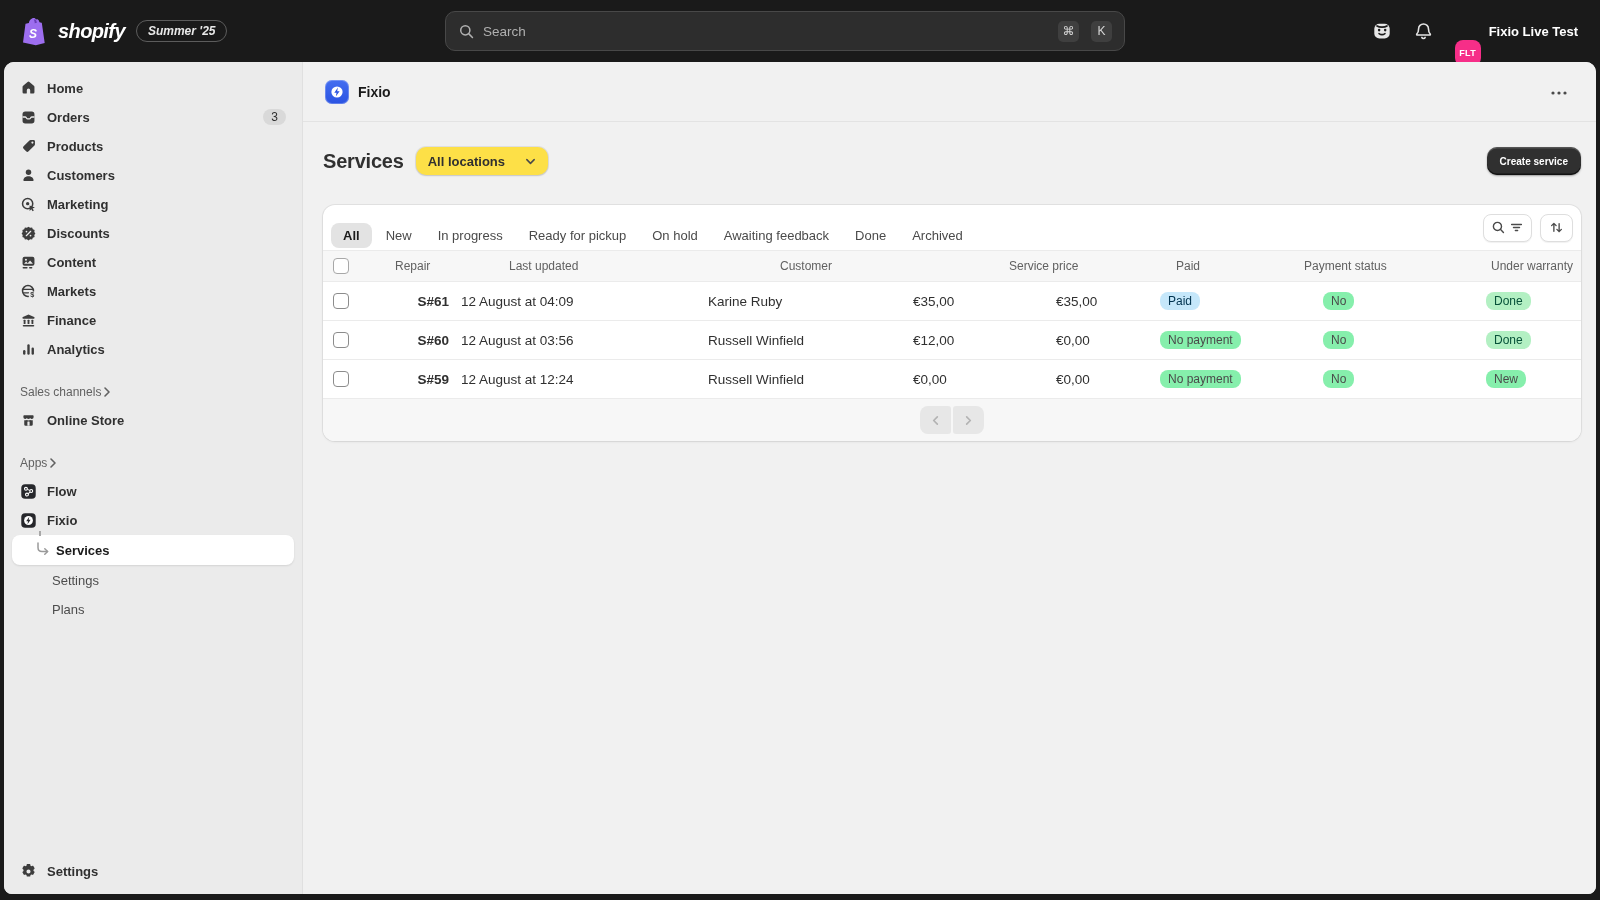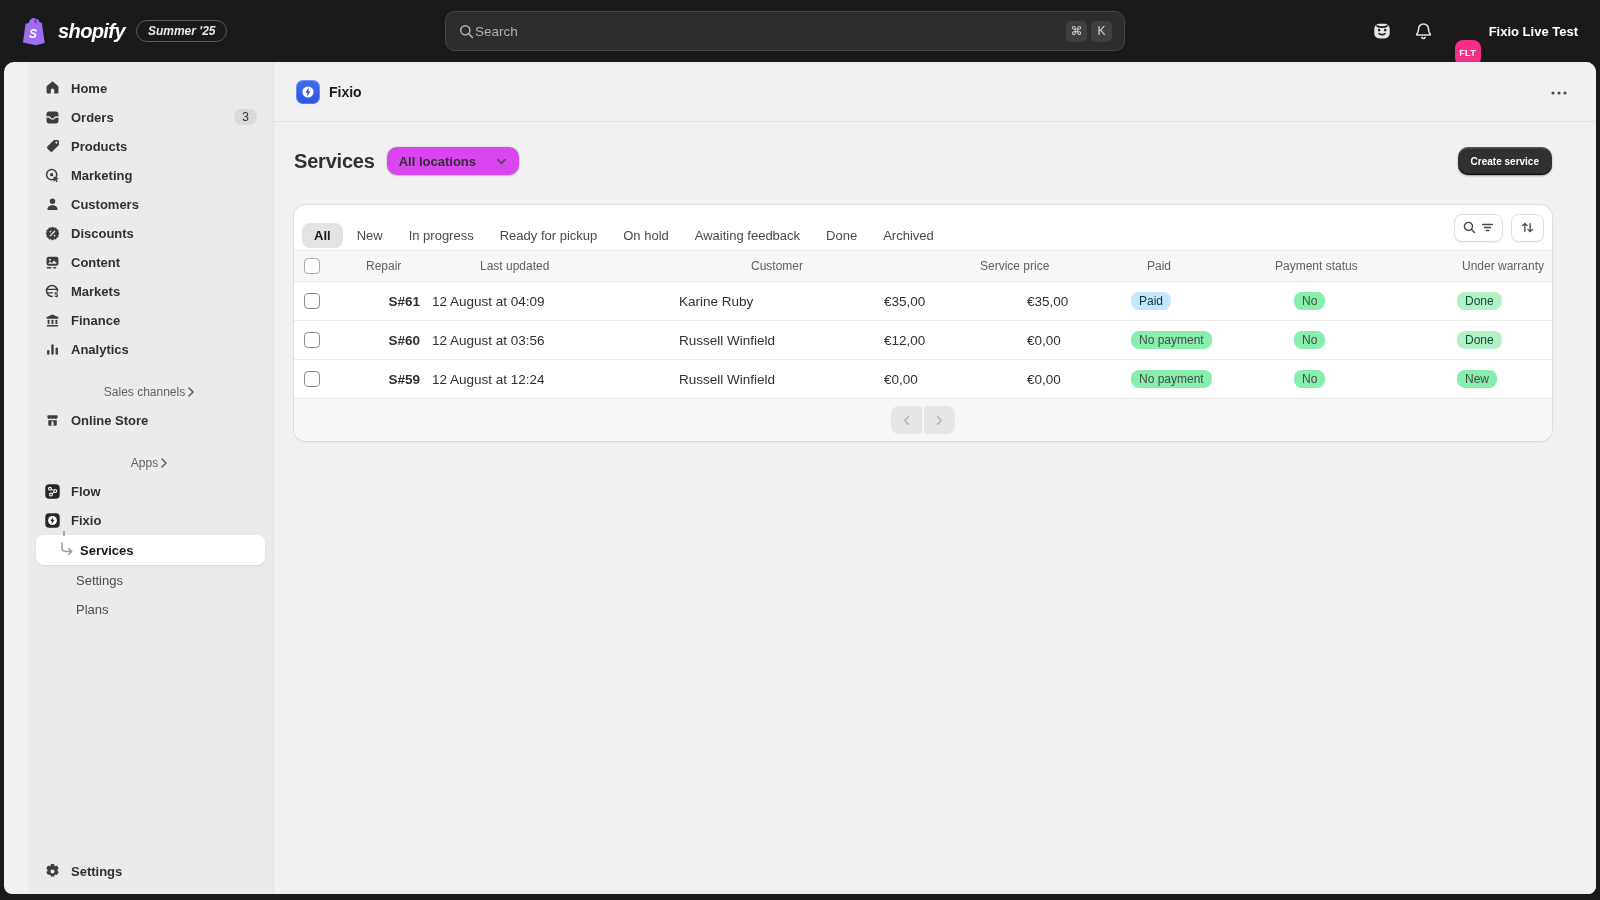--- a/index.html
+++ b/index.html
@@ -11,58 +11,58 @@
     overflow:hidden;
     -webkit-font-smoothing:antialiased;
   }
 
   
   .topbar { height:62px; display:flex; align-items:center; position:relative; background:#1a1a1a; }
   .logo-group { display:flex; align-items:center; gap:11px; padding-left:21px; }
   .shopify-bag { width:26px; height:29px; }
   .wordmark { color:#fff; font-weight:700; font-style:italic; font-size:20px; letter-spacing:-0.6px; }
   .edition-badge { border:1.5px solid #5c5c5c; color:#e8e8e8; font-style:italic; font-weight:600; font-size:12px; padding:3px 11px; border-radius:12px; }
-  .search-bar { position:absolute; left:445px; top:11px; width:680px; height:40px; background:#2d2d2d; border:1px solid #484848; border-radius:10px; display:flex; align-items:center; padding:0 12px; cursor:text; }
+  .search-bar { position:absolute; left:445px; top:11px; width:680px; height:40px; background:#2d2d2d; border:1px solid #484848; border-radius:10px; display:flex; align-items:center; gap:8px; padding:0 12px; cursor:text; }
   .search-placeholder { color:#b0b0b0; font-size:13.5px; flex:1; }
   .kbd { background:#3f3f3f; color:#d6d6d6; border-radius:5px; font-size:12px; min-width:21px; height:21px; display:flex; align-items:center; justify-content:center; padding:0 4px; }
   .kbd + .kbd { margin-left:4px; }
   .topbar-right { position:absolute; right:16px; top:0; height:62px; display:flex; align-items:center; gap:8px; }
   .icon-btn { width:34px; height:34px; border:none; background:transparent; display:flex; align-items:center; justify-content:center; cursor:pointer; }
   .account-pill { display:flex; align-items:center; gap:8px; padding:4px 6px; border-radius:8px; cursor:pointer; }
   .avatar { width:26px; height:26px; border-radius:8px; background:#f62e88; color:#fff; font-size:9px; font-weight:700; display:flex; align-items:center; justify-content:center; letter-spacing:.3px;margin-top:44px; }
   .account-name { color:#fff; font-size:13px; font-weight:600; }
 
   
   .frame { position:absolute; top:62px; left:4px; right:4px; bottom:6px; border-radius:10px 10px 8px 8px; overflow:hidden; display:flex; background:#f1f1f1; }
 
   
-  .sidebar { width:246px; background:#ebebeb; flex-shrink:0; position:relative; border-right:1px solid #e0e0e0;margin-left:24px; }
+  .sidebar { width:299px; background:#ebebeb; flex-shrink:0; position:relative; border-right:1px solid #e0e0e0; }
   .nav { padding:12px 8px 0; }
   .nav-item { height:28px; margin-bottom:1px; display:flex; align-items:center; gap:10px; padding:0 8px; border-radius:8px; font-size:13px; font-weight:600; color:#303030; cursor:pointer; position:relative; }
   .nav-item svg { width:17px; height:17px; flex-shrink:0; }
   .nav-badge { margin-left:auto; background:#d9d9d9; border-radius:9px; font-size:12px; font-weight:500; color:#303030; padding:1px 8px; }
-  .section-header { height:28px; margin-top:15px; display:flex; align-items:center; justify-content:center; padding:0 8px; font-size:12px; color:#616161; font-weight:500; cursor:pointer; }
+  .section-header { height:28px; margin-top:15px; display:flex; align-items:center; justify-content:flex-start; padding:0 8px; font-size:12px; color:#616161; font-weight:500; cursor:pointer; }
   .section-header svg { width:12px; height:12px; }
   .subnav-item { height:28px; margin-bottom:1px; display:flex; align-items:center; padding:0 8px 0 40px; font-size:13px; color:#4d4d4d; font-weight:500; border-radius:8px; cursor:pointer; }
   .subnav-item.active { background:#fff; color:#1a1a1a; font-weight:700; height:30px; padding-left:24px; gap:5px; box-shadow:0 1px 2px rgba(0,0,0,.1); position:relative; }
   .subnav-item.active .connector { position:absolute; left:27px; top:-4px; width:2px; height:5px; background:#a8a8a8; }
   .sidebar-footer { position:absolute; left:8px; right:8px; bottom:8px; }
 
   
   .main { flex:1; display:flex; flex-direction:column; background:#f1f1f1; }
   .app-header { height:60px; border-bottom:1px solid #e3e3e3; display:flex; align-items:center; gap:9px; padding:0 22px; flex-shrink:0; }
   .app-icon { width:24px; height:24px; border-radius:7px; background:linear-gradient(180deg,#446ef0,#2a53e2); display:flex; align-items:center; justify-content:center; box-shadow:inset 0 0 0 1px rgba(255,255,255,.25); }
   .app-icon svg { width:14px; height:14px; }
   .app-title { font-size:14px; font-weight:700; color:#1a1a1a; }
   .app-header-menu { margin-left:auto; border:none; background:transparent; cursor:pointer; padding:6px; }
 
   .content { padding:25px 0 0 20px; }
   .page-header { display:flex; align-items:center; gap:12px; margin-bottom:30px; width:1258px; }
   .page-title { font-size:20px; font-weight:700; color:#303030; letter-spacing:-0.2px; }
-  .location-btn { background:#d946ef; border:none; border-radius:10px; height:28px; padding:12px 12px; font-size:13px; font-weight:600; color:#303030; display:flex; align-items:center; gap:20px; cursor:pointer; box-shadow:0 0 0 1px rgba(0,0,0,.07), 0 1px 2px rgba(0,0,0,.12); }
+  .location-btn { background:#fde047; border:none; border-radius:10px; height:28px; padding:12px 12px; font-size:13px; font-weight:600; color:#303030; display:flex; align-items:center; gap:20px; cursor:pointer; box-shadow:0 0 0 1px rgba(0,0,0,.07), 0 1px 2px rgba(0,0,0,.12); }
   .create-btn { margin-left:auto; background:#303030; color:#fff; border:none; border-radius:10px; height:28px; padding:0 13px; font-size:10px; font-weight:600; cursor:pointer; box-shadow:inset 0 1.5px 0 rgba(255,255,255,.18), inset 0 -1.5px 0 rgba(0,0,0,.6), 0 1px 2px rgba(0,0,0,.35); }
 
   
   .card { width:1258px; background:#fff; border-radius:12px; box-shadow:0 0 0 1px rgba(0,0,0,.06), 0 1px 3px rgba(0,0,0,.07); }
   .tabs-row { display:flex; align-items:center; gap:2px; padding:8px; height:45px; }
   .tab { padding:5px 12px; font-size:13px; font-weight:500; color:#4a4a4a; border-radius:8px; cursor:pointer; white-space:nowrap;margin-top:16px; }
   .tab.active { background:#e3e3e3; color:#1a1a1a; font-weight:600; }
   .tab-actions { margin-left:auto; display:flex; gap:8px; }
   .tb-btn { height:28px; background:#fff; border:1px solid #dedede; border-radius:8px; display:flex; align-items:center; justify-content:center; cursor:pointer; box-shadow:0 1px 1px rgba(0,0,0,.06); }
   .tb-btn.search-filter { width:49px; gap:3px; }
@@ -153,34 +153,34 @@
 
       <div class="nav-item">
         <svg viewBox="0 0 20 20">
             <path fill="#3d3d3d" d="M11.1 2.9c.38-.38.9-.6 1.44-.6h3.52c.85 0 1.54.69 1.54 1.54v3.52c0 .54-.22 1.06-.6 1.44l-6.9 6.9a2.05 2.05 0 0 1-2.9 0L4.2 12.75a2.05 2.05 0 0 1 0-2.9l6.9-6.95Z"></path>
             <circle cx="14.6" cy="5.4" r="1.25" fill="#ebebeb"></circle>
           </svg>
         <span>Products</span>
       </div>
 
       <div class="nav-item">
+        <svg viewBox="0 0 20 20" fill="#3d3d3d">
+            <circle cx="10" cy="6.2" r="3.2"></circle>
+            <path d="M4 15.6c0-2.76 2.7-4.7 6-4.7s6 1.94 6 4.7c0 .44-.36.8-.8.8H4.8a.8.8 0 0 1-.8-.8Z"></path>
+          </svg>
+        <span>Customers</span>
+      </div>
+
+      <div class="nav-item">
         <svg viewBox="0 0 20 20">
             <circle cx="9" cy="9" r="6" fill="none" stroke="#3d3d3d" stroke-width="1.8"></circle>
             <circle cx="9" cy="9" r="2" fill="#3d3d3d"></circle>
             <path fill="#3d3d3d" d="m11.3 11.3 6.3 2.3-2.8 1.1 1.5 2.4-1.5.9-1.5-2.4-2 2z"></path>
           </svg>
         <span>Marketing</span>
-      </div>
-
-      <div class="nav-item">
-        <svg viewBox="0 0 20 20" fill="#3d3d3d">
-            <circle cx="10" cy="6.2" r="3.2"></circle>
-            <path d="M4 15.6c0-2.76 2.7-4.7 6-4.7s6 1.94 6 4.7c0 .44-.36.8-.8.8H4.8a.8.8 0 0 1-.8-.8Z"></path>
-          </svg>
-        <span>Customers</span>
       </div>
 
       <div class="nav-item">
         <svg viewBox="0 0 20 20">
             <path fill="#3d3d3d" d="M10 2l1.9 1.3 2.3-.4.9 2.1 2.1.9-.4 2.3L18.1 10l-1.3 1.9.4 2.3-2.1.9-.9 2.1-2.3-.4L10 18.1l-1.9-1.3-2.3.4-.9-2.1-2.1-.9.4-2.3L1.9 10l1.3-1.9-.4-2.3 2.1-.9.9-2.1 2.3.4z"></path>
             <path d="m7.4 12.6 5.2-5.2" stroke="#ebebeb" stroke-width="1.4" stroke-linecap="round"></path>
             <circle cx="7.6" cy="7.7" r="1" fill="#ebebeb"></circle>
             <circle cx="12.4" cy="12.4" r="1" fill="#ebebeb"></circle>
           </svg>
         <span>Discounts</span>

